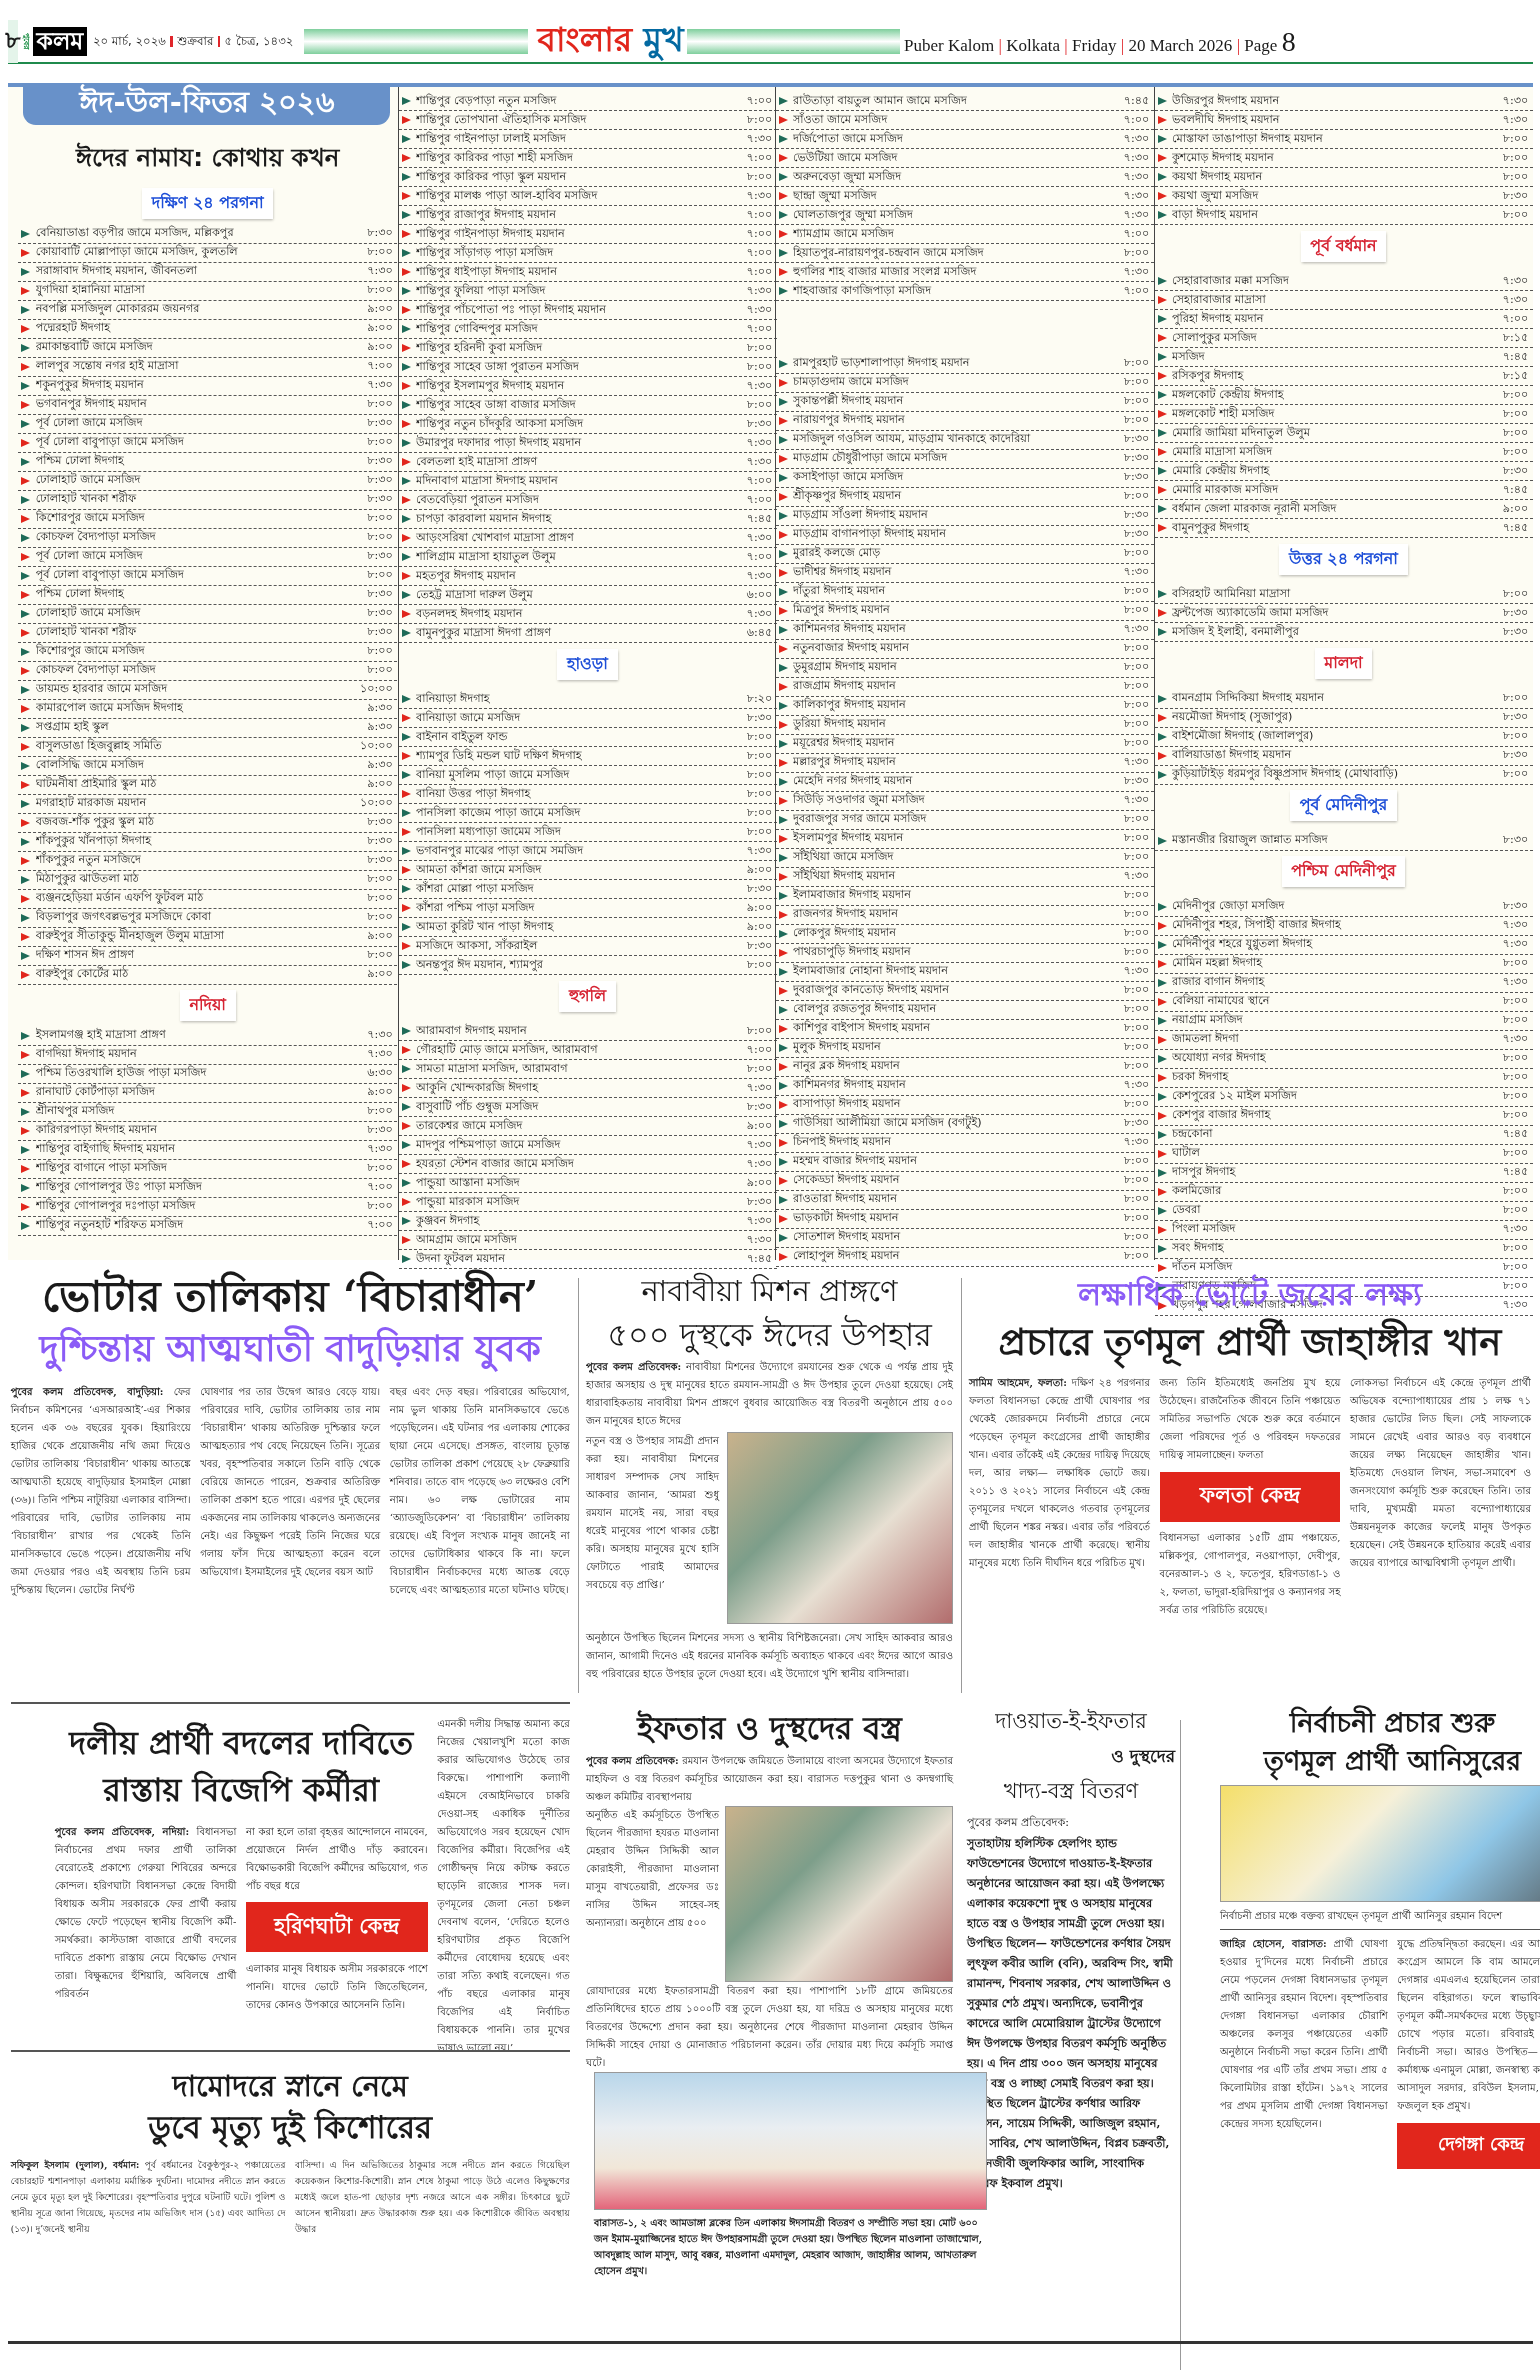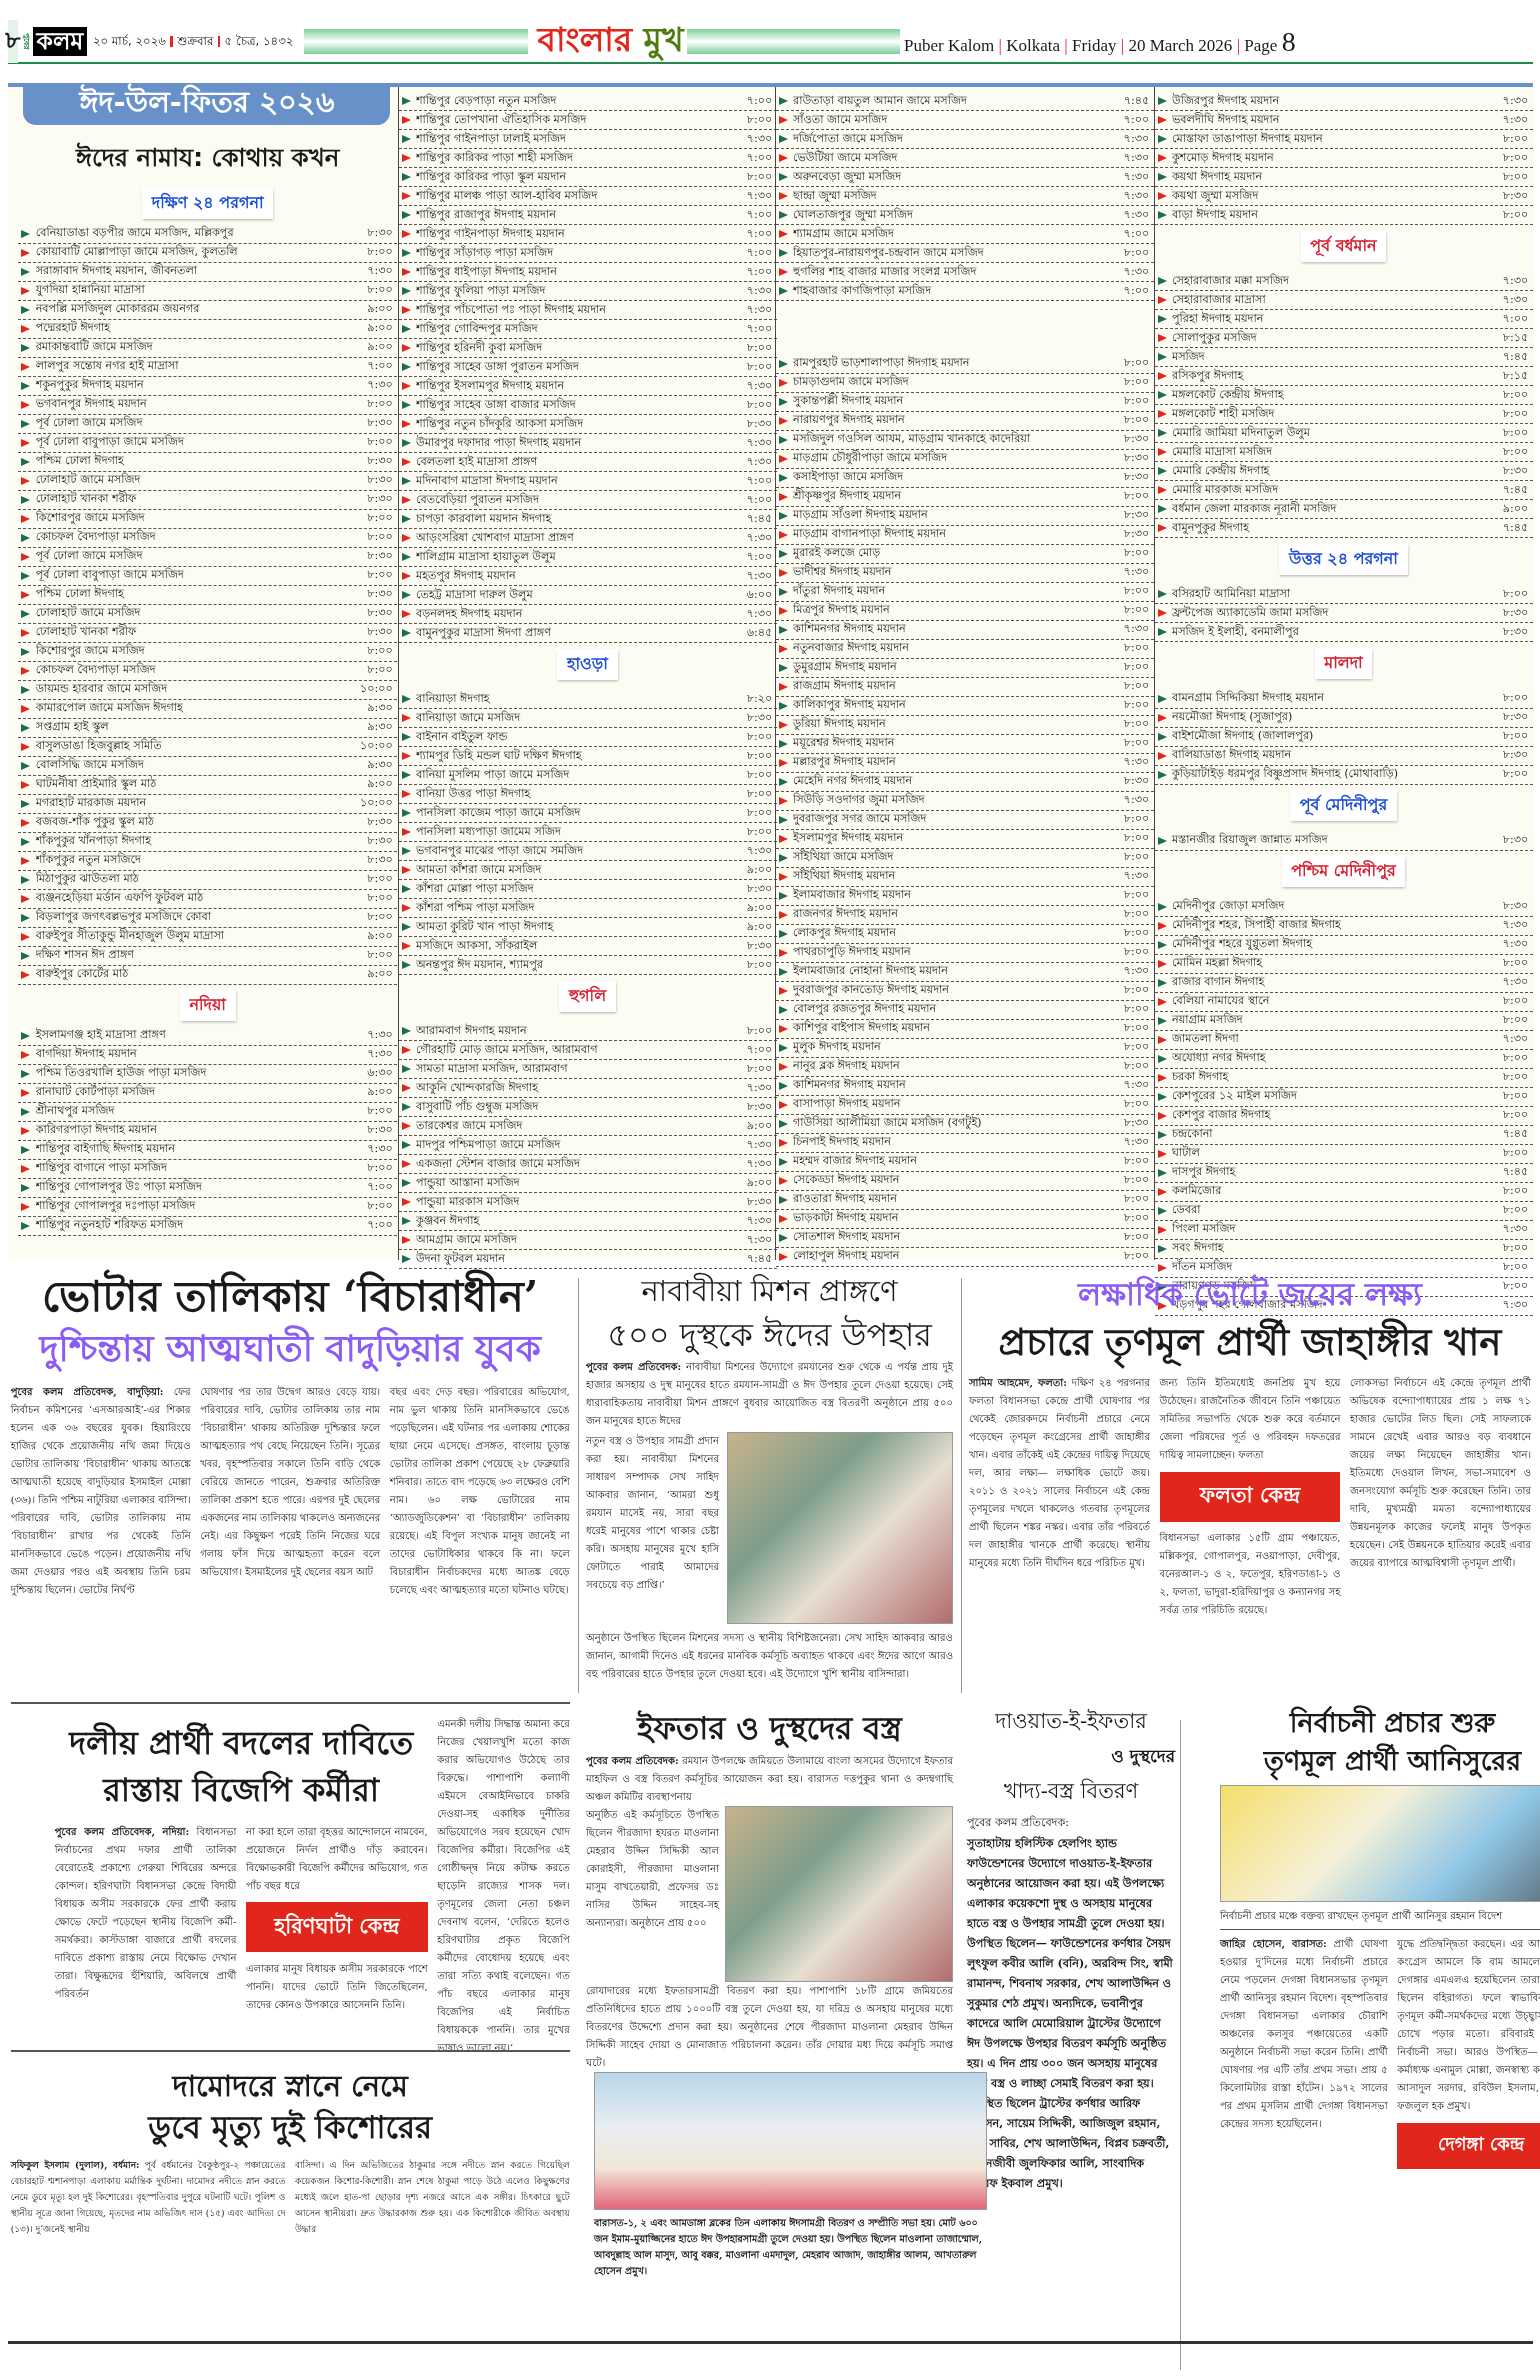--- a/index.html
+++ b/index.html
@@ -11,21 +11,21 @@
   .page-no { width: 10.7px; height: 43px; background: #e4f4ea; font: bold 23.4px "DejaVu Serif", serif; display: flex; align-items: center; justify-content: center; margin-right: 2.1px; }
   .logo-sub { writing-mode: vertical-rl; color: #138a3e; font: bold 7.5px "DejaVu Sans", sans-serif; margin-right: 1.1px; }
   .logo { background: #000; color: #fff; font: 900 23.4px "DejaVu Sans", sans-serif; padding: 1.1px 3.2px; line-height: 27px; }
   .dateline { font: 11.7px "DejaVu Sans", sans-serif; margin-left: 6.4px; display: flex; align-items: center; gap: 4.3px; }
   .sep { display: inline-block; width: 2.7px; height: 11.7px; background: #e0262b; }
   .green-bar { height: 25.6px; background: linear-gradient(180deg, #7fcf9d 0%, #ffffff 50%, #7fcf9d 100%); }
   .gb1 { width: 224px; margin-left: 10.7px; }
   .gb2 { width: 213px; margin-left: 3.2px; }
   .paper-name { font: bold 33px "DejaVu Serif", serif; margin-left: 9.6px; white-space: nowrap; }
   .pn-red { color: #e1261c; }
-  .pn-blue { color: #4d7c0f; }
+  .pn-blue { color: #0369a1; }
   .eng-line { margin-left: 4.3px; font: 17px "Liberation Serif", serif; display: flex; align-items: baseline; gap: 4.3px; white-space: nowrap; }
   .eng-sep { color: #e0262b; }
   .eng-page { font-size: 28px; }
 
   
   .eid-box { position: absolute; left: 7.5px; top: 83px; width: 1525px; height: 1177px; background: #fdfcf3; border-top: 4.3px solid #6891c9; }
   .eid-col { position: absolute; top: 0; width: 379px; height: 100%; }
   .c1 { left: 10.7px; } .c2 { left: 390px; border-left: 1.1px solid #444; } .c3 { left: 767px; border-left: 1.1px solid #444; } .c4 { left: 1146px; border-left: 1.1px solid #444; }
   .eid-banner { background: #6891c9; color: #fff; height: 42px; border-radius: 0 0 12.8px 12.8px; font: bold 29px "DejaVu Sans", sans-serif; display: flex; align-items: center; justify-content: center; margin: -4.3px 0 0 5.3px; width: 367px; }
   .eid-sub { text-align: center; font: bold 24.5px "DejaVu Sans", sans-serif; margin: 14px 0 9.6px; }
@@ -611,21 +611,21 @@
           <span class="name">তারকেশ্বর জামে মসজিদ</span>
           <span class="time">৯:০০</span>
         </div>
         <div class="row">
           <span class="arrow"></span>
           <span class="name">মাদপুর পশ্চিমপাড়া জামে মসজিদ</span>
           <span class="time">৭:৩০</span>
         </div>
         <div class="row">
           <span class="arrow red"></span>
-          <span class="name">একজন়া স্টেশন বাজার জামে মসজিদ</span>
+          <span class="name">হযরত়া স্টেশন বাজার জামে মসজিদ</span>
           <span class="time">৭:৩০</span>
         </div>
         <div class="row">
           <span class="arrow"></span>
           <span class="name">পান্ডুয়া আস্তানা মসজিদ</span>
           <span class="time">৯:০০</span>
         </div>
         <div class="row">
           <span class="arrow red"></span>
           <span class="name">পান্ডুয়া মারকাস মসজিদ</span>

